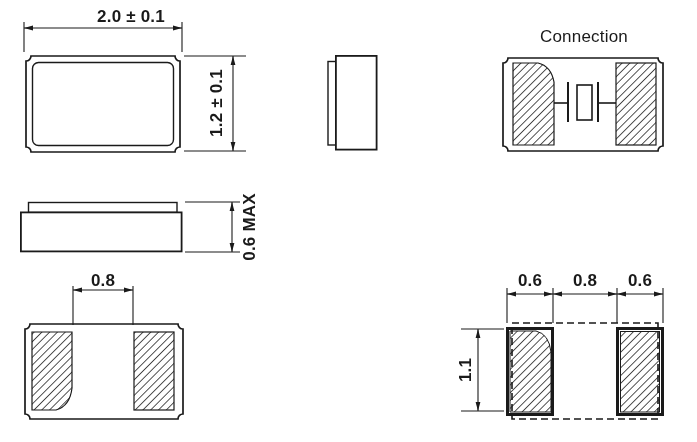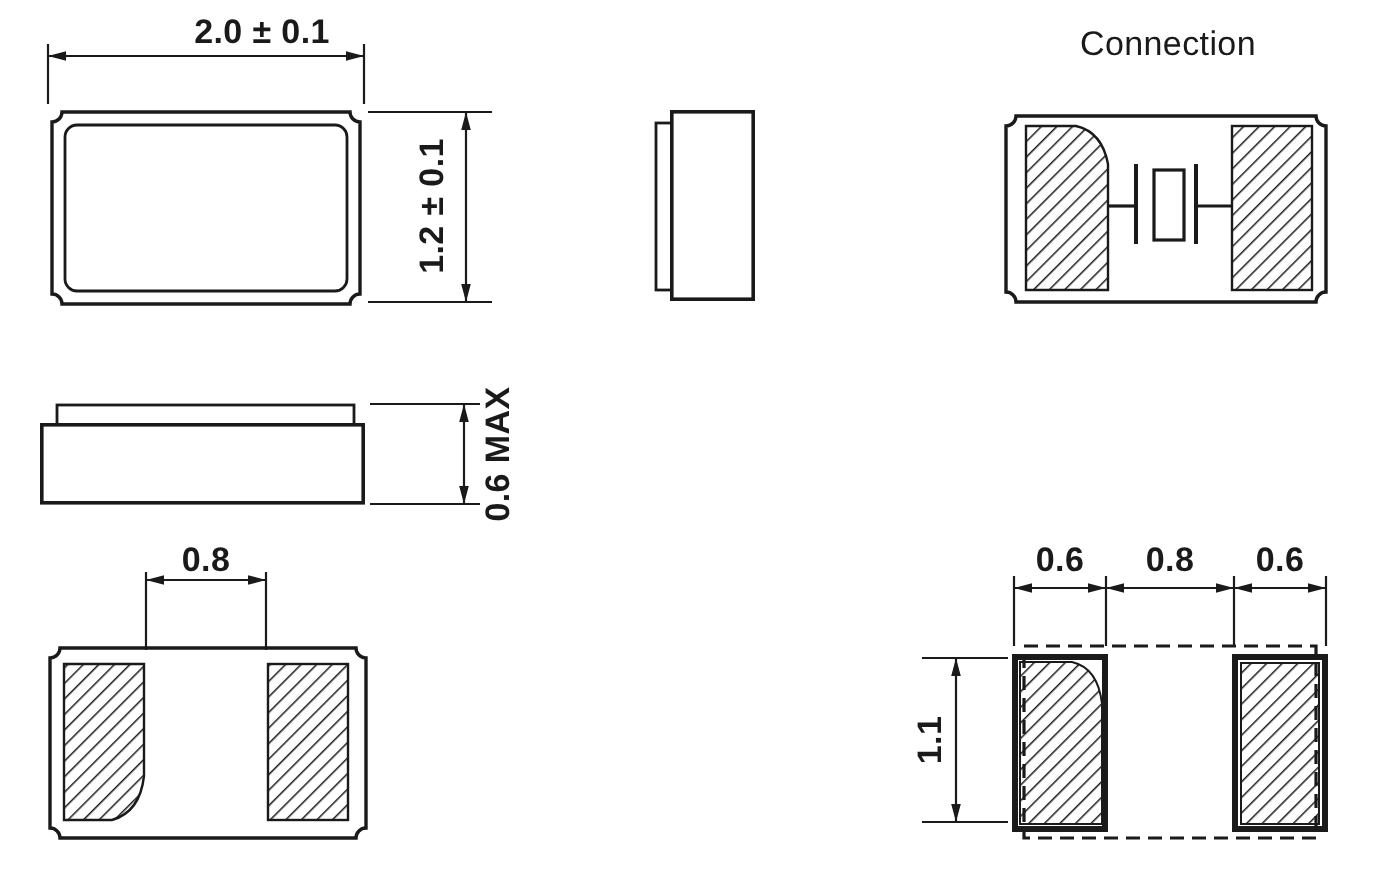--- a/index.html
+++ b/index.html
@@ -124,21 +124,21 @@
       <rect stroke-width="1" fill="url(#hatch)" x="620.5" y="331.5" width="39" height="80.5"></rect>
 
       <rect x="512" y="323" width="146" height="96" stroke-width="1.6" stroke-dasharray="7 4"></rect>
     </g>
   </svg>
 
   <div class="lbl dim" style="left:103px;top:16px;margin-left:28px;">2.0 ± 0.1</div>
 
   <div class="lbl dim rot" style="left:216px;top:103px;">1.2 ± 0.1</div>
 
-  <div class="lbl title" style="left:584px;top:22px;">Connection</div>
+  <div class="lbl title" style="left:584px;top:36px;">Connection</div>
 
   <div class="lbl dim rot" style="left:249px;top:227px;">0.6 MAX</div>
 
   <div class="lbl dim" style="left:103px;top:280px;">0.8</div>
 
 
   <div class="lbl dim" style="left:530px;top:280px;">0.6</div>
 
   <div class="lbl dim" style="left:585px;top:280px;">0.8</div>
 

